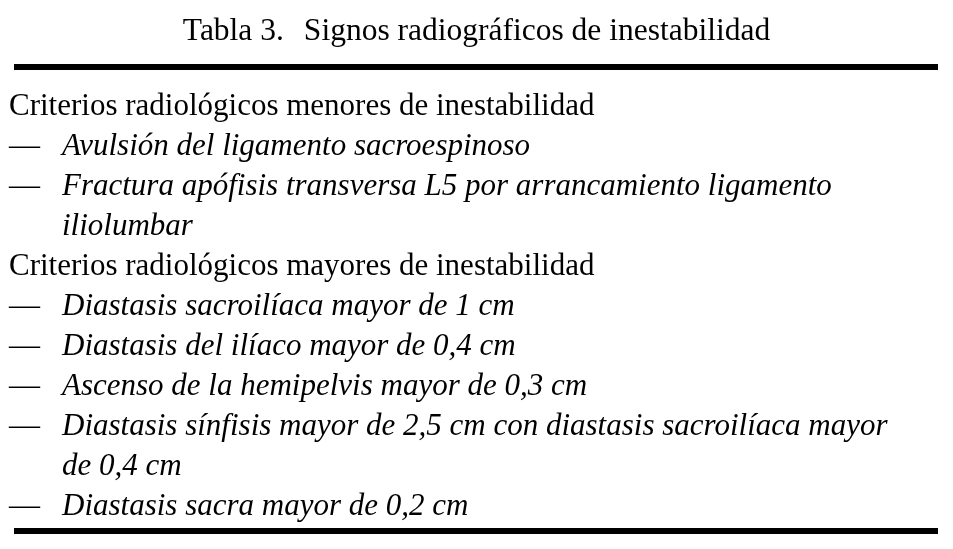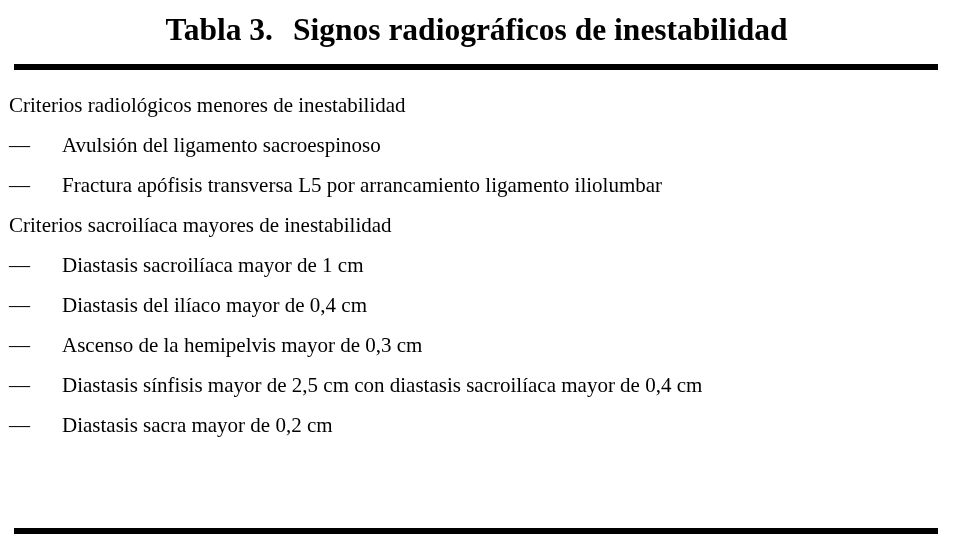--- a/index.html
+++ b/index.html
@@ -20,56 +20,56 @@
     position: absolute;
     top: 11px;
     left: 0;
     width: 100%;
     text-align: center;
     font-size: 31.5px;
     line-height: 38px;
     white-space: nowrap;
   }
   .title .label {
-    font-weight: bold;
+    font-weight: normal;
   }
   .title .caption {
     margin-left: 20px;
-    font-weight: bold;
   }
   .rule {
     position: absolute;
     left: 14px;
     width: 924px;
     height: 6px;
     background: #000000;
   }
   .rule-top { top: 64px; }
   .rule-bottom { top: 528px; }
   .body {
     position: absolute;
     left: 9px;
     top: 85px;
     width: 898px;
-    font-size: 21px;
+    font-size: 31px;
     line-height: 40px;
   }
   .heading {
     
   }
   .item {
     display: flex;
     align-items: flex-start;
   }
   .item .dash {
     flex: 0 0 53px;
     width: 53px;
   }
   .item .txt {
     flex: 1 1 auto;
+    font-style: italic;
   }
 </style>
 </head>
 <body>
 
 <div class="page">
 
   <div class="title">
     <span class="label">Tabla 3.</span><span class="caption">Signos radiográficos de inestabilidad</span>
   </div>
@@ -83,21 +83,21 @@
     <div class="item">
       <span class="dash">—</span>
       <span class="txt">Avulsión del ligamento sacroespinoso</span>
     </div>
 
     <div class="item">
       <span class="dash">—</span>
       <span class="txt">Fractura apófisis transversa L5 por arrancamiento ligamento iliolumbar</span>
     </div>
 
-    <div class="heading">Criterios sacroilíaca mayores de inestabilidad</div>
+    <div class="heading">Criterios radiológicos mayores de inestabilidad</div>
 
     <div class="item">
       <span class="dash">—</span>
       <span class="txt">Diastasis sacroilíaca mayor de 1 cm</span>
     </div>
 
     <div class="item">
       <span class="dash">—</span>
       <span class="txt">Diastasis del ilíaco mayor de 0,4 cm</span>
     </div>

